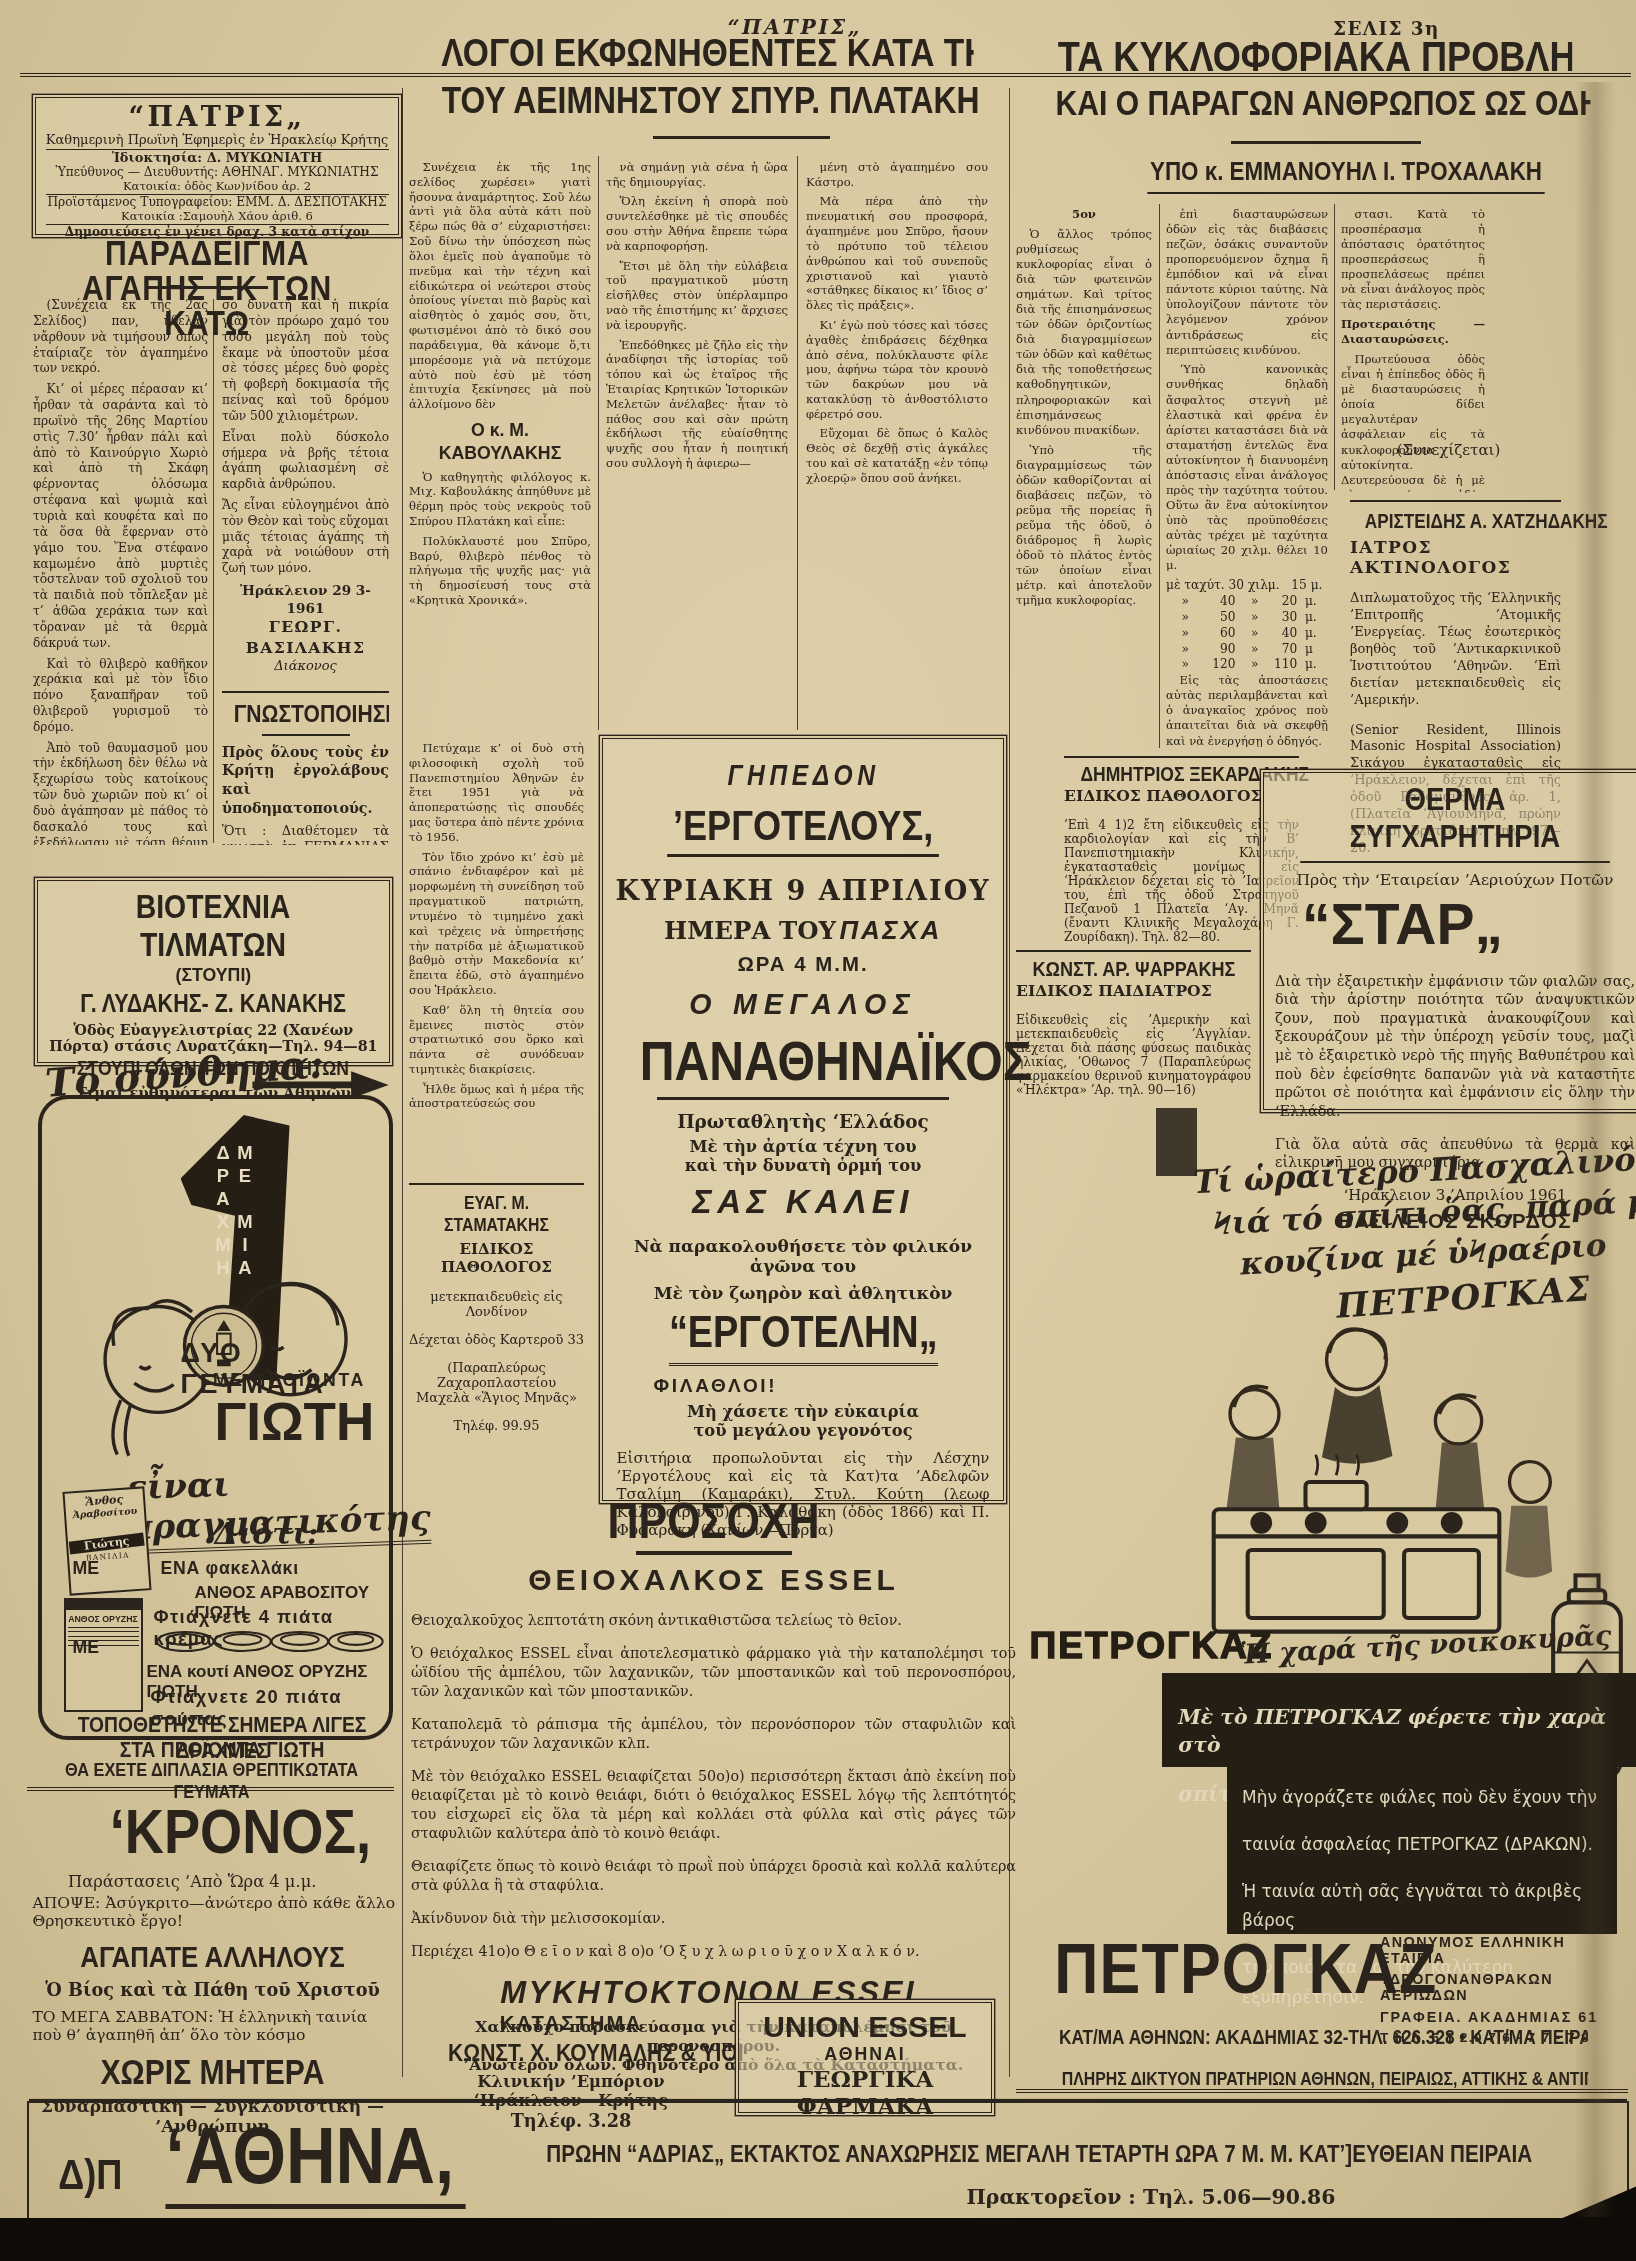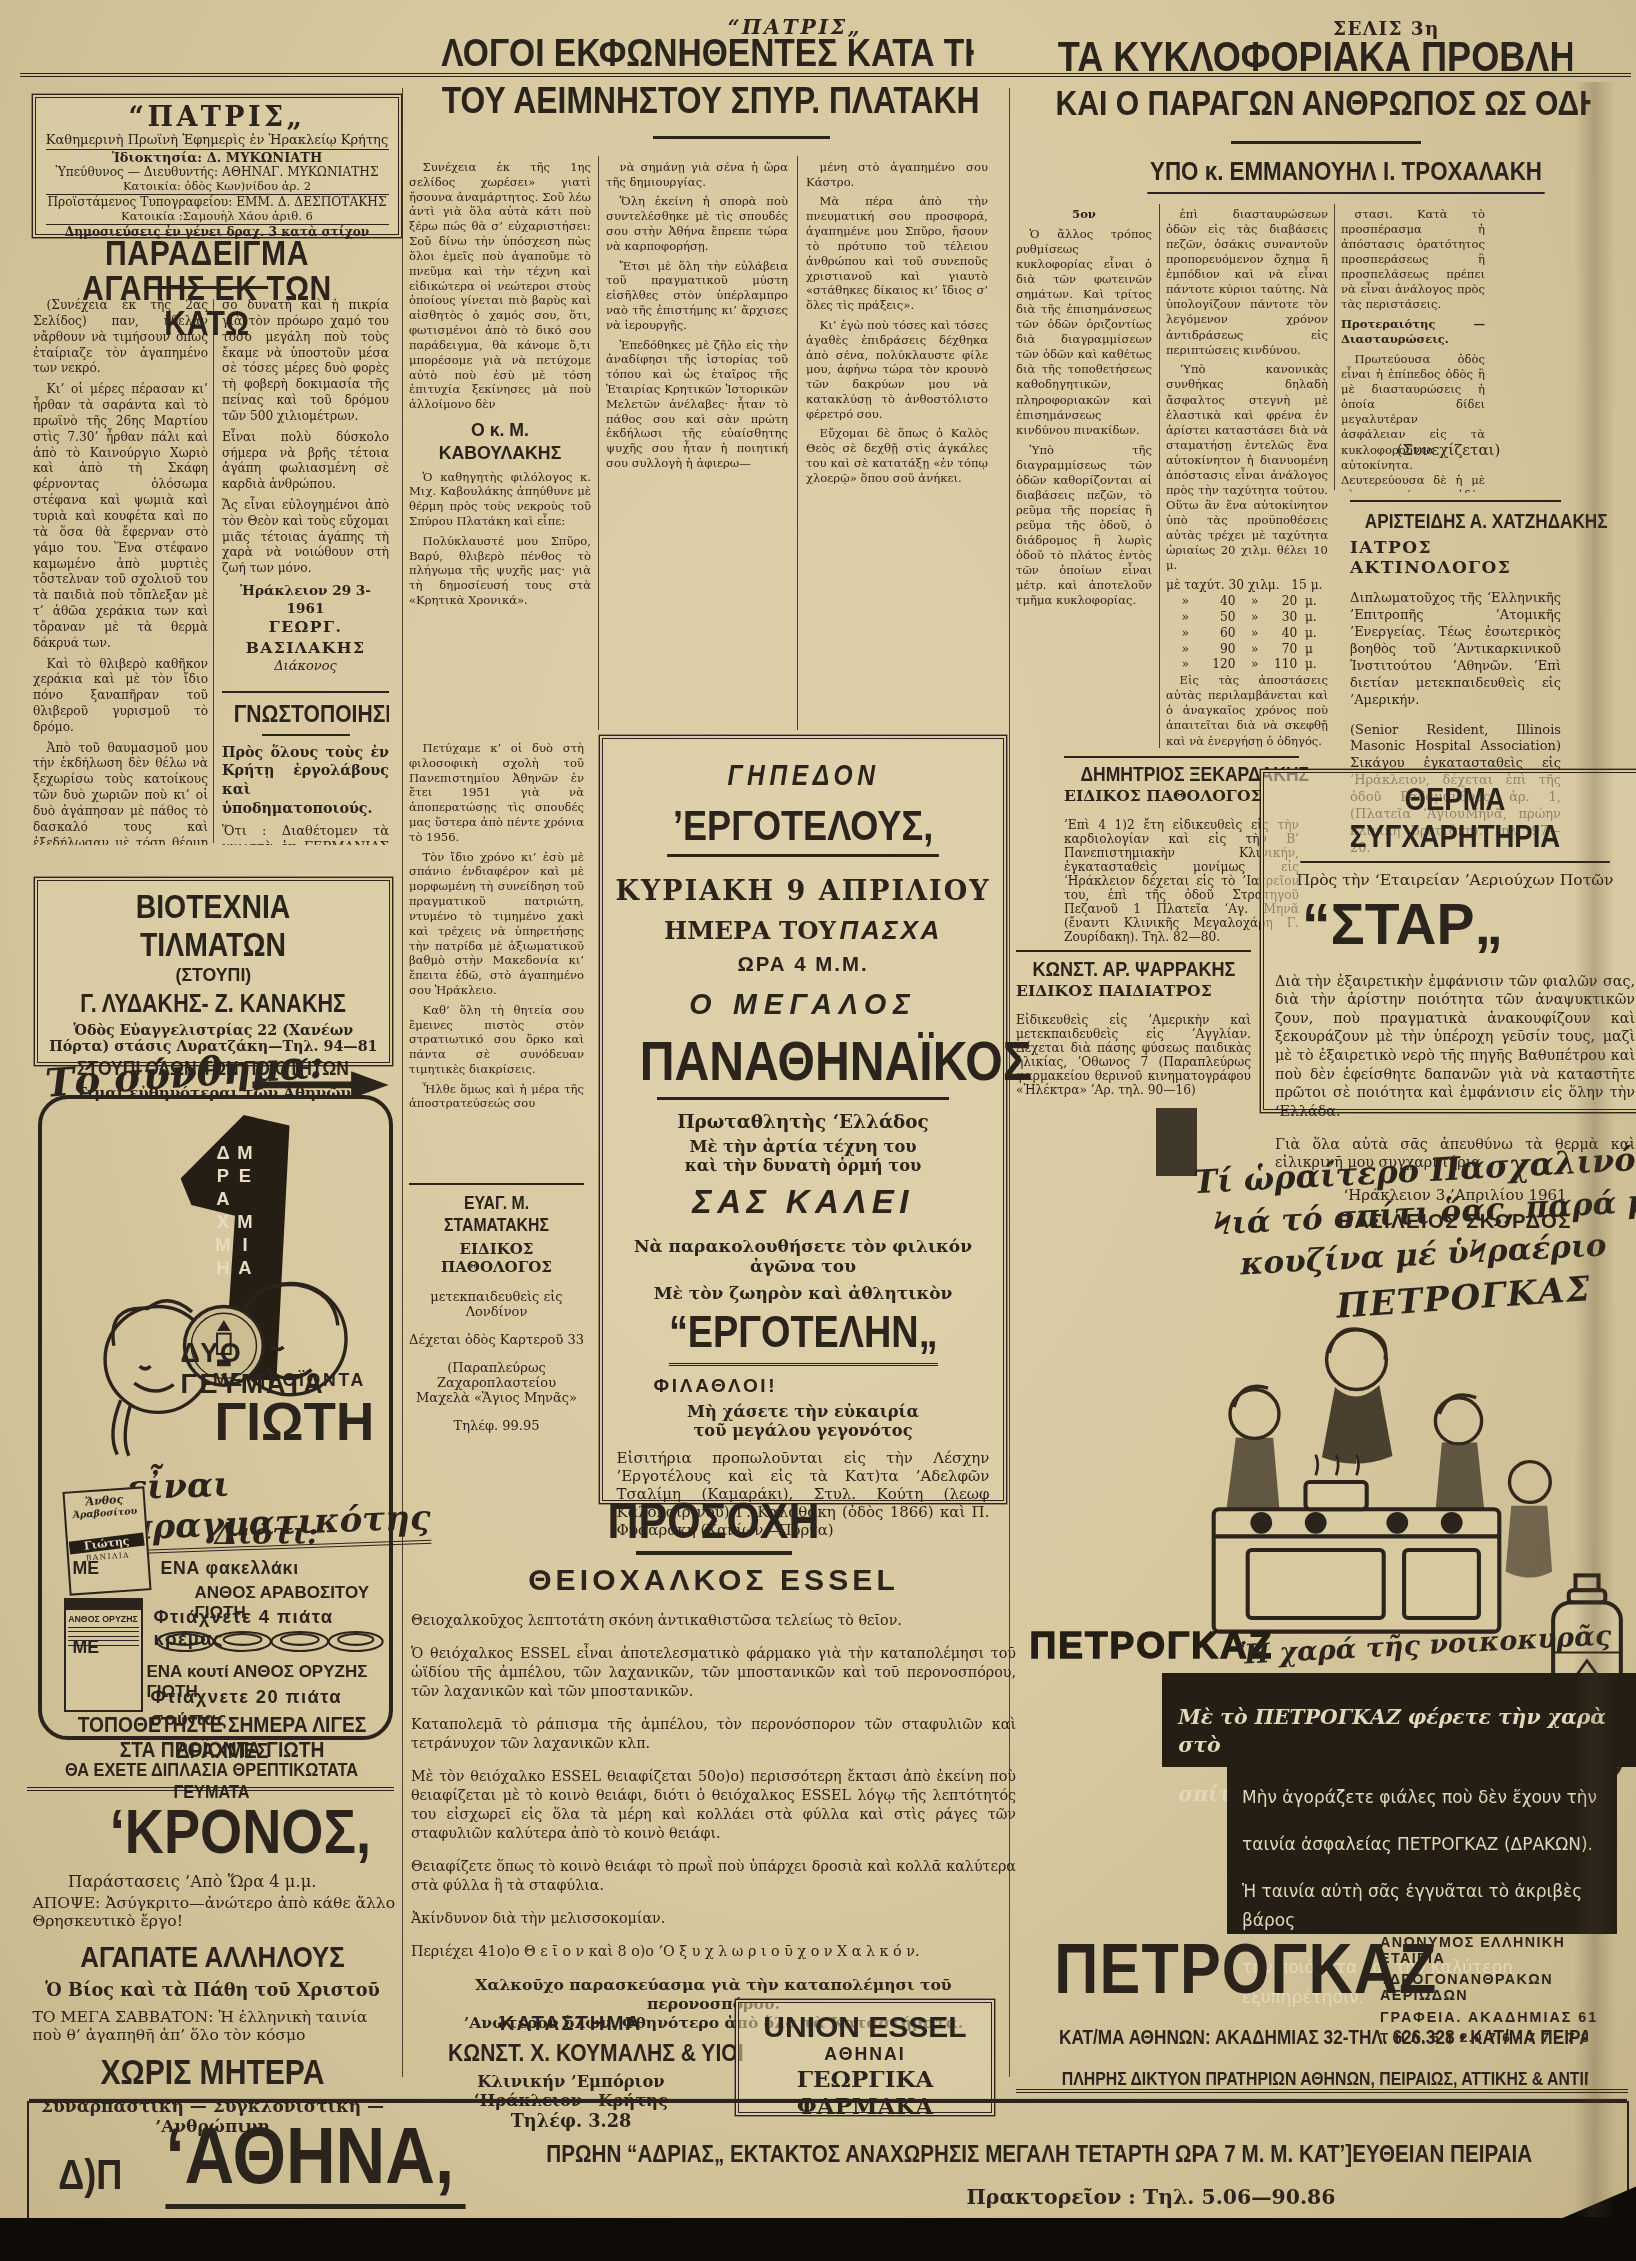--- a/index.html
+++ b/index.html
@@ -260,20 +260,21 @@
       <div>
           <p>Θειοχαλκοῦχος λεπτοτάτη σκόνη ἀντικαθιστῶσα τελείως τὸ θεῖον.</p>
           <p>Ὁ θειόχαλκος ESSEL εἶναι ἀποτελεσματικὸ φάρμακο γιὰ τὴν καταπολέμησι τοῦ ὠϊδίου τῆς ἀμπέλου, τῶν λαχανικῶν, τῶν μποστανικῶν καὶ τοῦ περονοσπόρου, τῶν λαχανικῶν καὶ τῶν μποστανικῶν.</p>
           <p>Καταπολεμᾶ τὸ ράπισμα τῆς ἀμπέλου, τὸν περονόσπορον τῶν σταφυλιῶν καὶ τετράνυχον τῶν λαχανικῶν κλπ.</p>
           <p>Μὲ τὸν θειόχαλκο ESSEL θειαφίζεται 50ο)ο) περισσότερη ἔκτασι ἀπὸ ἐκείνη ποὺ θειαφίζεται μὲ τὸ κοινὸ θειάφι, διότι ὁ θειόχαλκος ESSEL λόγῳ τῆς λεπτότητός του εἰσχωρεῖ εἰς ὅλα τὰ μέρη καὶ κολλάει στὰ φύλλα καὶ στὶς ράγες τῶν σταφυλιῶν καλύτερα ἀπὸ τὸ κοινὸ θειάφι.</p>
           <p>Θειαφίζετε ὅπως τὸ κοινὸ θειάφι τὸ πρωῒ ποὺ ὑπάρχει δροσιὰ καὶ κολλᾶ καλύτερα στὰ φύλλα ἢ τὰ σταφύλια.</p>
           <p>Ἀκίνδυνον διὰ τὴν μελισσοκομίαν.</p>
           <p>Περιέχει 41ο)ο Θ ε ῖ ο ν καὶ 8 ο)ο ’Ο ξ υ χ λ ω ρ ι ο ῦ χ ο ν  Χ α λ κ ό ν.</p>
         </div>
     </div>
+    <div class="b sans i c" style="font-size:31px;letter-spacing:2.7px;margin-top:5.4px;">ΜΥΚΗΤΟΚΤΟΝΟΝ ESSEL</div>
     <div class="b c" style="font-size:15.6px;margin-top:5.4px;">Χαλκοῦχο παρασκεύασμα γιὰ τὴν καταπολέμησι τοῦ περονοσπόρου.</div>
     <div class="b c" style="font-size:15.6px;">’Ανώτερον ὅλων. Φθηνότερο ἀπὸ ὅλα τὰ Καταστήματα.</div>
   </div>
 
   <div class="abs c" style="left:428px;top:2012px;width:286px;">
     <div class="b sans" style="font-size:20.4px;letter-spacing:2px;">ΚΑΤΑΣΤΗΜΑ</div>
     <div class="b sans cond" style="font-size:24.5px;margin-top:4.1px;white-space:nowrap;">ΚΩΝΣΤ. Χ. ΚΟΥΜΑΛΗΣ &amp; ΥΙΟΙ</div>
     <div class="b serif" style="font-size:16.3px;margin-top:5.4px;">Κλινικήν ’Εμπόριον</div>
     <div class="b serif" style="font-size:16.3px;">‘Ηράκλειον—Κρήτης</div>
     <div class="b serif" style="font-size:17.7px;">Τηλέφ. 3.28</div>

